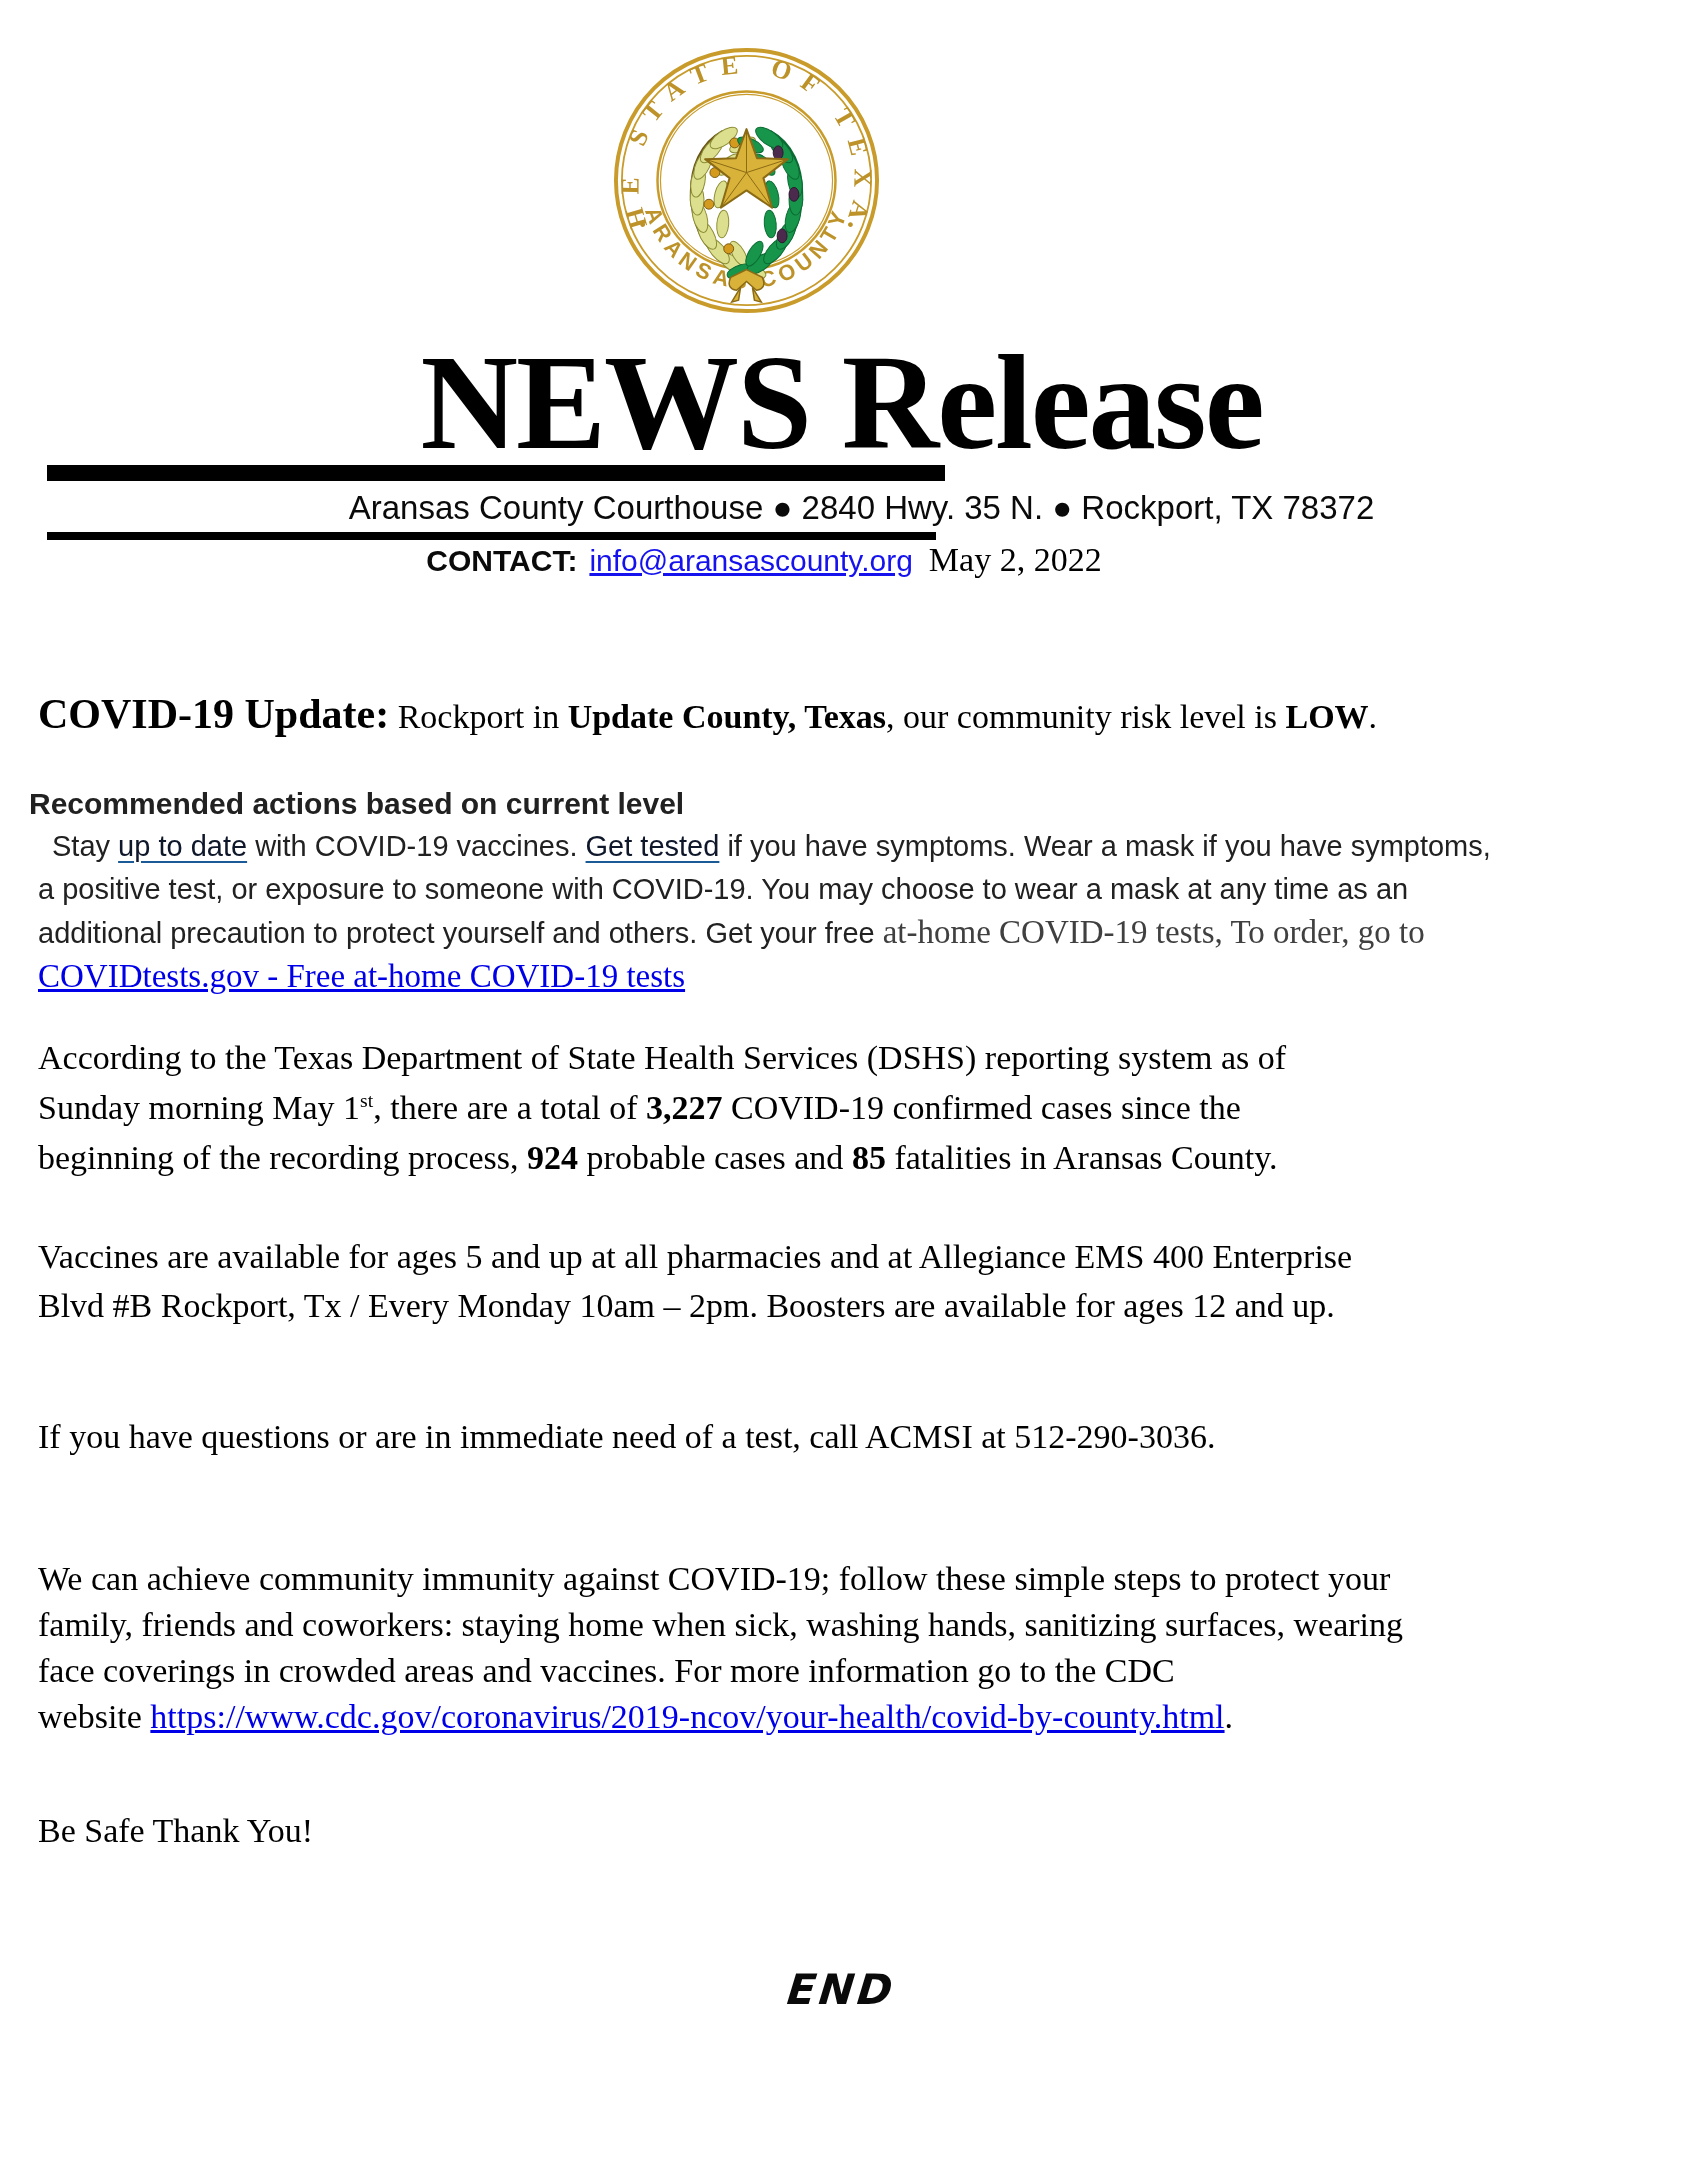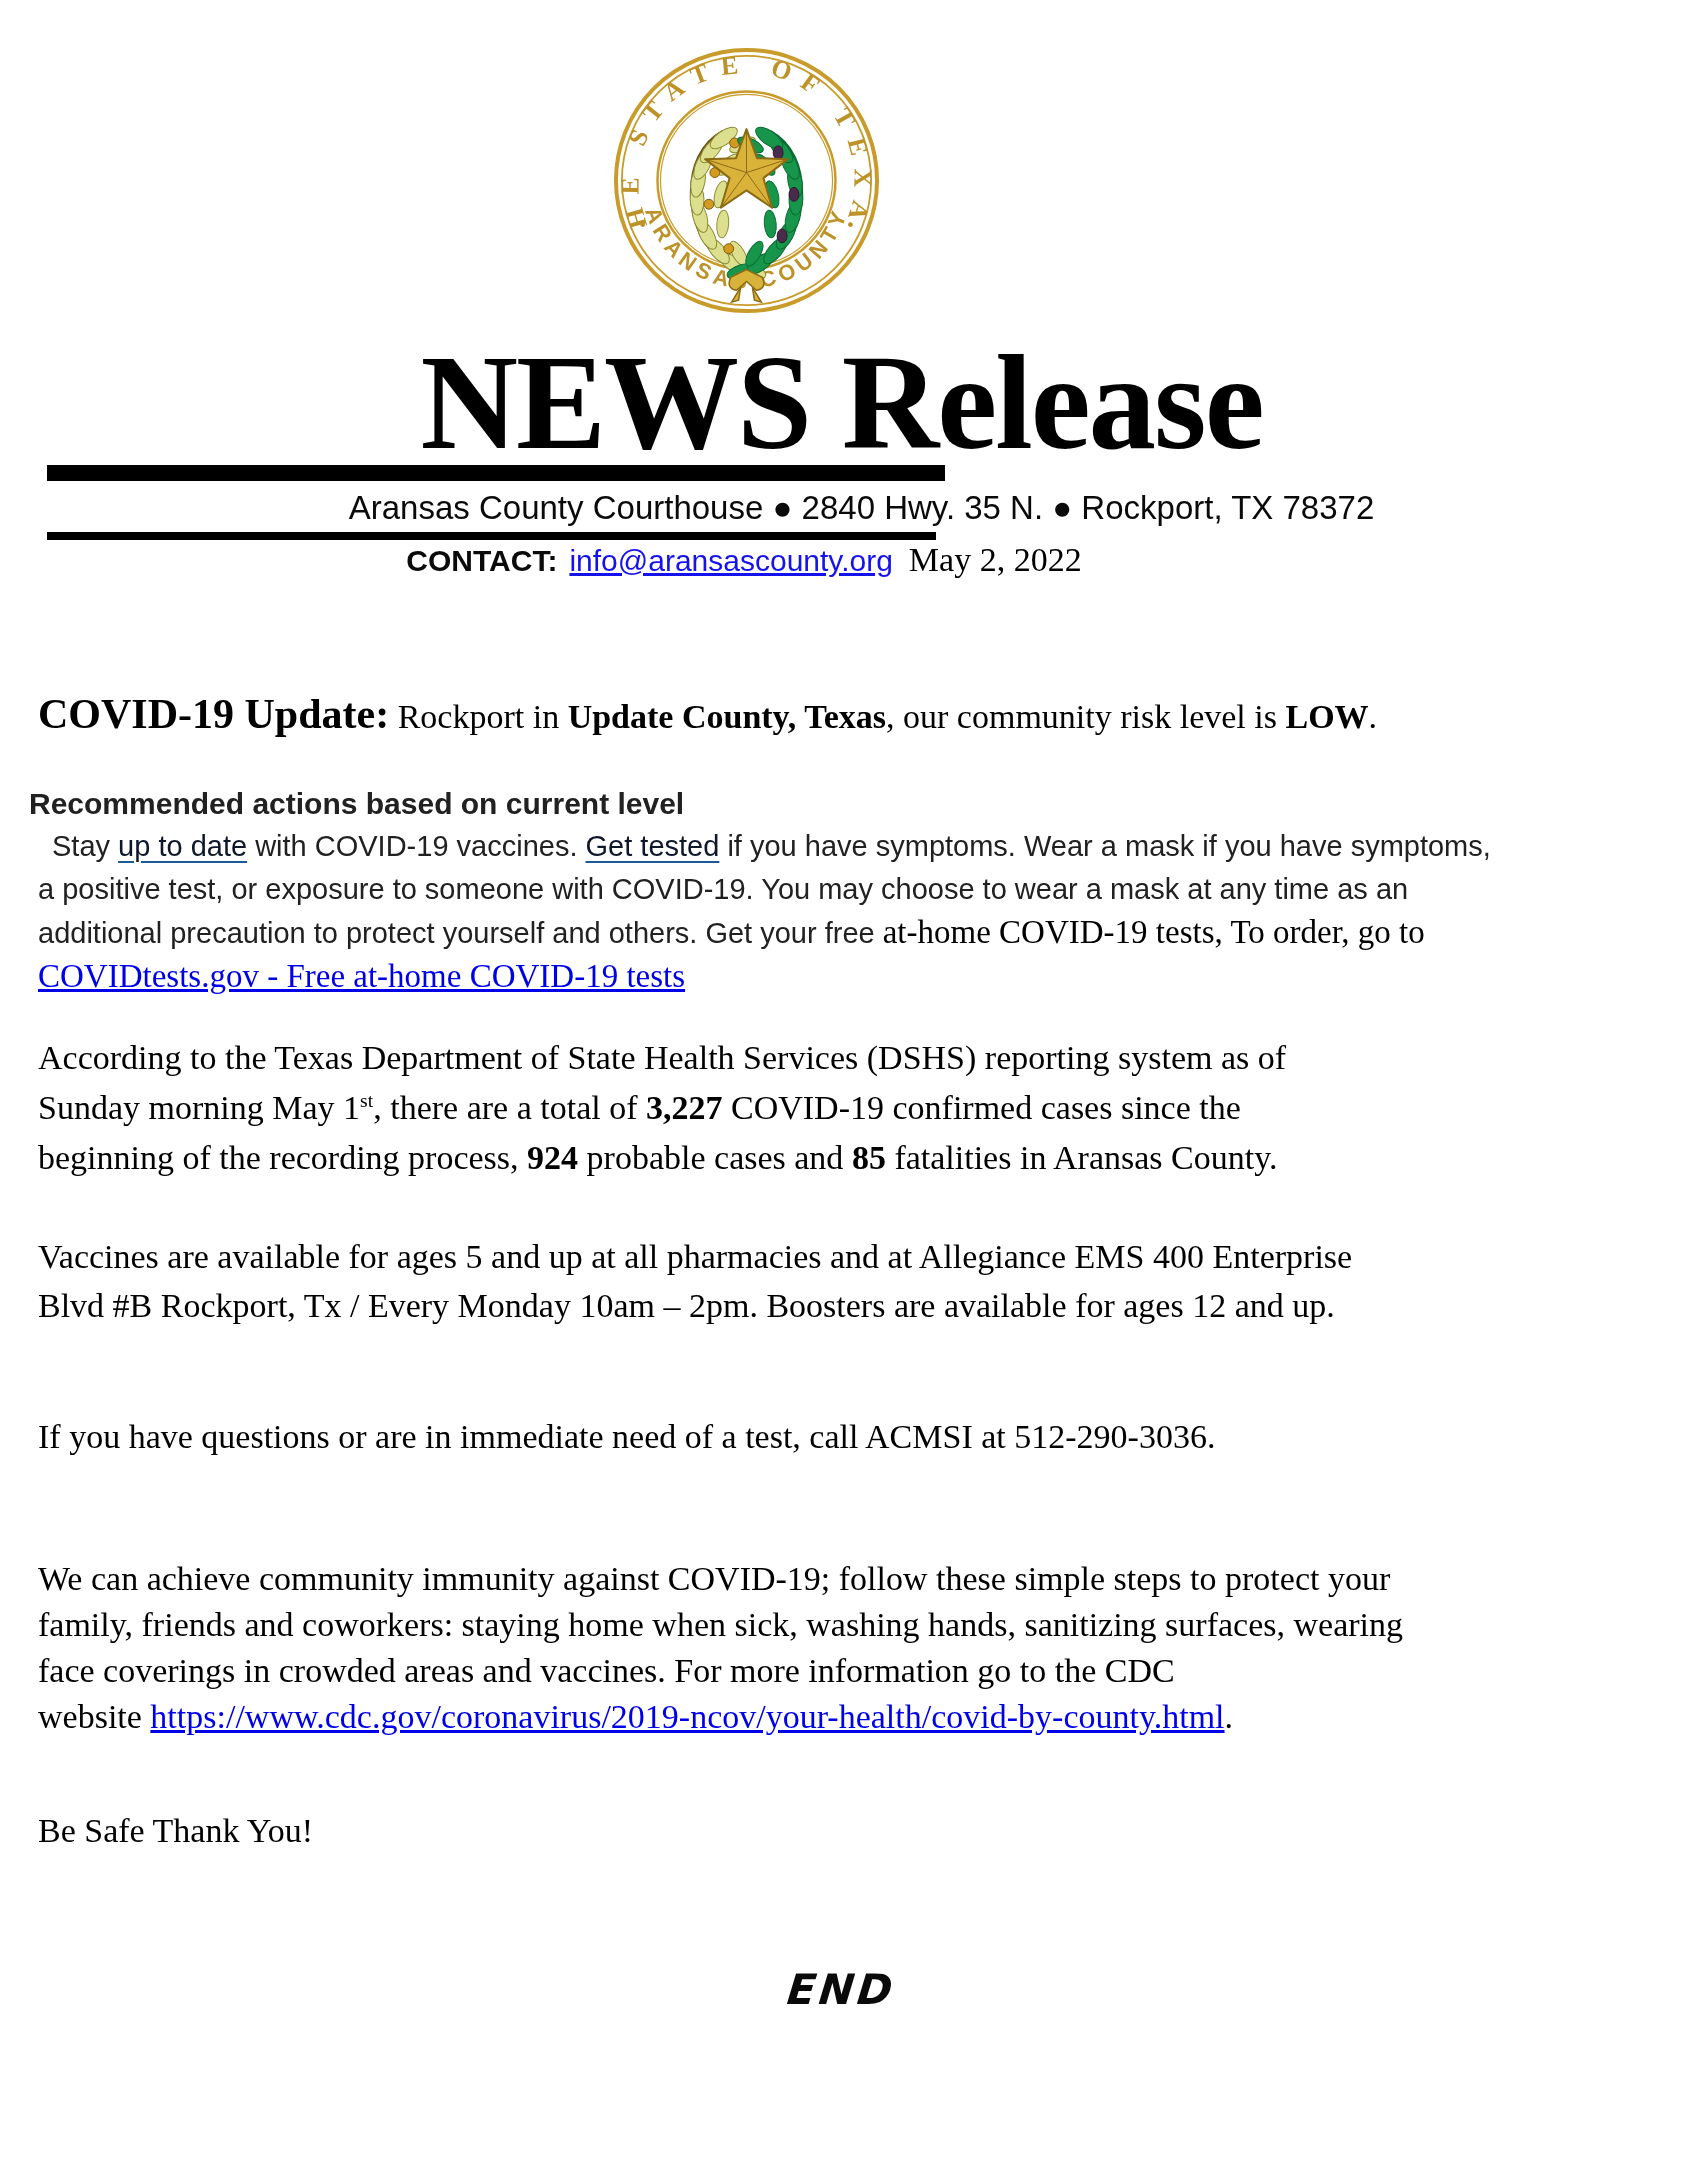--- a/index.html
+++ b/index.html
@@ -11,37 +11,37 @@
   .seal{position:absolute;left:612px;top:46px;width:269px;height:269px;}
   .title{position:absolute;left:0;top:335px;width:1683px;text-align:center;
          font-family:"Liberation Serif",serif;font-weight:bold;font-size:135px;
          line-height:1.0;letter-spacing:-2px;color:#000;}
   .bar{position:absolute;background:#000;}
   .bar1{left:47px;top:465px;width:898px;height:16px;}
   .bar2{left:47px;top:532px;width:889px;height:8px;}
   .address{position:absolute;left:0;top:490px;width:1683px;text-align:center;
            font-family:"Liberation Sans",sans-serif;font-size:33px;line-height:36px;color:#0a0a0a;padding-left:20px;}
   .contact-row{position:absolute;left:0;top:540px;width:1488px;display:flex;
-               justify-content:center;align-items:baseline;line-height:40px;}
+               justify-content:center;align-items:baseline;line-height:40px;padding-left:20px;}
   .contact-label{font-family:"Liberation Sans",sans-serif;font-weight:bold;font-size:30px;color:#0a0a0a;}
   .email-link{font-family:"Liberation Sans",sans-serif;font-size:30px;color:#1512EE;
               text-decoration:underline;margin-left:12px;}
   .date{font-family:"Liberation Serif",serif;font-size:34px;margin-left:16px;color:#000;}
 
   
   .covid-line{position:absolute;left:38px;top:691px;width:1624px;line-height:46px;
               font-size:34px;white-space:nowrap;}
   .covid-lead{font-size:42px;font-weight:bold;}
   .section-heading{position:absolute;left:29px;top:787px;font-family:"Liberation Sans",sans-serif;
                    font-weight:bold;font-size:30px;line-height:34px;color:#212121;white-space:nowrap;}
   .sans-para{position:absolute;left:38px;top:825px;width:1634px;line-height:43px;
              font-family:"Liberation Sans",sans-serif;font-size:29px;color:#212121;}
   .sans-para .line{white-space:nowrap;}
   .indent{padding-left:14px;}
-  .inline-serif{font-family:"Liberation Serif",serif;font-size:33px;color:#000000;}
+  .inline-serif{font-family:"Liberation Serif",serif;font-size:33px;color:#404040;}
   .link-steel{color:#0f172a;text-decoration:underline;text-decoration-color:#1A5A96;
               text-underline-offset:5px;text-decoration-thickness:2px;}
   .link-blue{color:#0000E8;text-decoration:underline;}
   .serif-para{position:absolute;left:38px;width:1634px;font-family:"Liberation Serif",serif;
               font-size:34px;color:#000;}
   .serif-para .line{white-space:nowrap;}
   .dshs{top:1033px;line-height:50px;}
   .vaccines{top:1232px;line-height:49px;}
   .questions{top:1415px;line-height:44px;}
   .community{top:1536px;line-height:46px;margin-top:20px;}

